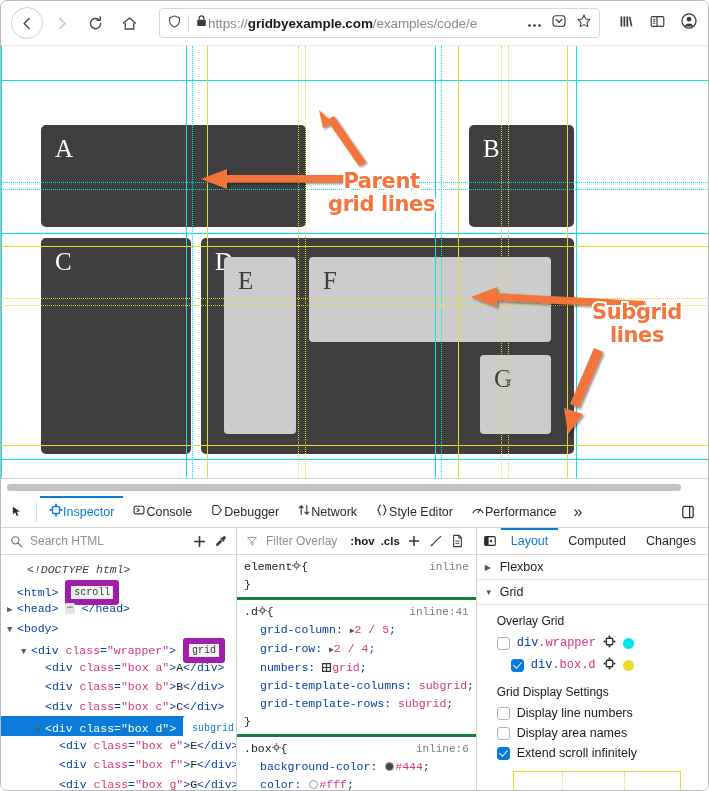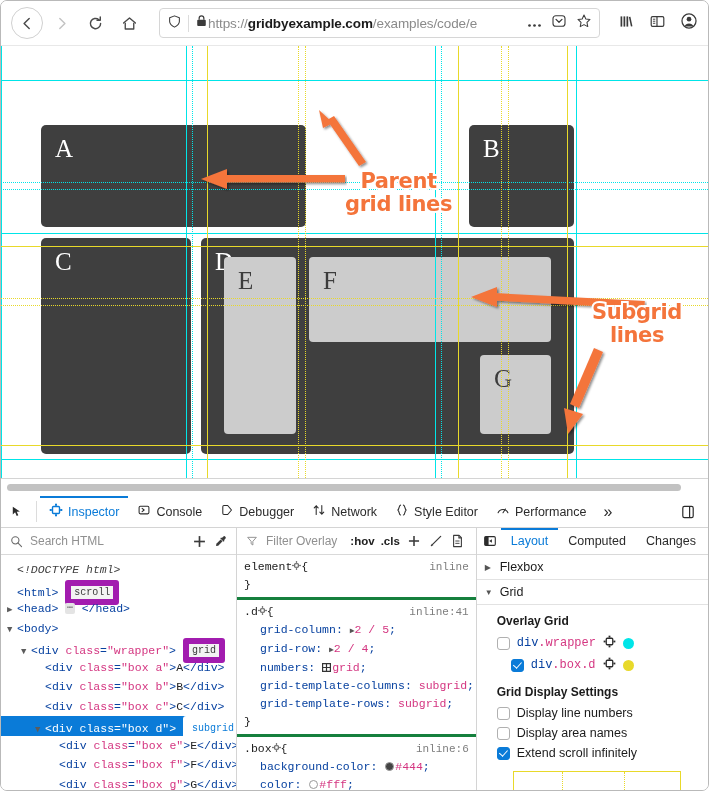--- a/index.html
+++ b/index.html
@@ -127,21 +127,21 @@
     background: #fff;
     display: flex;
     align-items: stretch;
     border-bottom: 1px solid #d4d4d4;
     font-size: 12.5px;
     padding-left: 4px;
   }
   .dt-pickers { display: flex; align-items: center; padding: 0 7px 0 5px; }
   .dt-vsep { width: 1px; background: #dcdcdc; margin: 5px 3px; }
   .dt-tab {
-    display: flex; align-items: center; gap: 5px;
+    display: flex; align-items: center; 
     padding: 0 9px;
     color: #2b2b2b;
     position: relative;
     white-space: nowrap;
   }
   .dt-tab.active { color: #0a7bd8; box-shadow: inset 0 2px 0 0 #0a7bd8; }
   .dt-tab.active .tlabel { color: #0a7bd8; }
   .dt-more { display: flex; align-items: center; padding: 0 8px; font-size: 16px; color: #2b2b2b; }
   .dt-tabs-spacer { flex: 1; }
   .dt-dock { display: flex; align-items: center; padding: 0 12px; color: #2b2b2b; }
@@ -225,21 +225,21 @@
   .ltoolbar {
     height: 27px; display: flex; align-items: center;
     border-bottom: 1px solid #d9d9d9; font-size: 12.5px; padding: 0 2px;
     flex: none;
   }
   .lt-tab { padding: 0 10px; color: #2b2b2b; line-height: 26px; height: 27px; white-space: nowrap; }
   .lt-tab.active { color: #0a7bd8; box-shadow: inset 0 2px 0 0 #0a7bd8; }
   .layout-body { flex: 1; overflow: hidden; font-size: 12.5px; color: #1b1b1b; }
   .acc { display: flex; align-items: center; gap: 6px; padding: 5px 8px; border-bottom: 1px solid #e2e2e2; }
   .acc-tri { font-size: 8px; color: #555; width: 9px; }
-  .sec-title { font-weight: bold; font-size: 12px; padding: 9px 8px 4px 20px; }
+  .sec-title { font-weight: normal; font-size: 12px; padding: 9px 8px 4px 20px; }
   .chkrow { display: flex; align-items: center; gap: 7px; padding: 3px 8px 3px 20px; }
   .chkrow.indent { padding-left: 34px; }
   .chk {
     width: 13px; height: 13px; border: 1.5px solid #b0b0b0; border-radius: 3px;
     background: #fff; flex: none; position: relative;
   }
   .chk.on { background: #0a7bd8; border-color: #0a7bd8; }
   .chk.on::after {
     content: ""; position: absolute; left: 3.6px; top: 0.8px;
     width: 3.5px; height: 7px; border: solid #fff; border-width: 0 1.8px 1.8px 0;
@@ -374,21 +374,21 @@
       <div class="gridline gl-v" style="left: 440px; top: 0px; bottom: 0px; border-left-color: rgb(0, 229, 232); border-left-style: dotted; z-index: 6;"></div>
       <div class="gridline gl-v" style="left: 191px; top: 0px; bottom: 0px; border-left-color: rgb(0, 229, 232); border-left-style: dotted; z-index: 6;"></div>
       <div class="gridline gl-h" style="top: 413px; left: 0px; right: 0px; border-top-color: rgb(0, 229, 232); border-top-style: solid; z-index: 6;"></div>
       <div class="gridline gl-h" style="top: 187px; left: 0px; right: 0px; border-top-color: rgb(0, 229, 232); border-top-style: solid; z-index: 6;"></div>
       <div class="gridline gl-h" style="top: 34px; left: 0px; right: 0px; border-top-color: rgb(0, 229, 232); border-top-style: solid; z-index: 6;"></div>
       <div class="gridline gl-v" style="left: 575px; top: 0px; bottom: 0px; border-left-color: rgb(0, 229, 232); border-left-style: solid; z-index: 6;"></div>
       <div class="gridline gl-v" style="left: 434px; top: 0px; bottom: 0px; border-left-color: rgb(0, 229, 232); border-left-style: solid; z-index: 6;"></div>
       <div class="gridline gl-v" style="left: 185px; top: 0px; bottom: 0px; border-left-color: rgb(0, 229, 232); border-left-style: solid; z-index: 6;"></div>
       <div class="gridline gl-v" style="left: 0px; top: 0px; bottom: 0px; border-left-color: rgb(0, 229, 232); border-left-style: solid; z-index: 6;"></div>
 
-    <div class="anno" id="anno-parent" style="left: 344px; top: 124px; color: rgb(244, 116, 59);">
+    <div class="anno" id="anno-parent" style="left: 327px; top: 124px; color: rgb(244, 116, 59);">
       <div>Parent</div>
       <div>grid lines</div>
     </div>
     <svg class="arrow" style="left:296px; top:58px; width:80px; height:80px;" viewBox="0 0 80 80">
       <defs>
           <filter id="sh1" x="-30%" y="-30%" width="180%" height="180%">
             <feDropShadow dx="1.6" dy="1.6" stdDeviation="1.3" flood-color="#000" flood-opacity="0.45"></feDropShadow>
           </filter>
         </defs>
       <g filter="url(#sh1)" fill="#f4743b">
@@ -524,21 +524,21 @@
             </svg>
         </span>
         <span class="ptool-ico">
           <svg width="14" height="14" viewBox="0 0 18 18">
               <path d="M14.6 3.4 A2 2 0 0 0 11.8 3.4 L10 5.2 L9.2 4.4 L8 5.6 L12.4 10 L13.6 8.8 L12.8 8 L14.6 6.2 A2 2 0 0 0 14.6 3.4 Z" fill="#3b3b3b"></path>
               <path d="M8.6 7 L3 12.6 L2.6 15.4 L5.4 15 L11 9.4 Z" fill="#3b3b3b"></path>
             </svg>
         </span>
       </div>
       <div class="markup-tree" id="markup-tree">
-          <div class="mline" style="padding-left: 6px;"><span class="tw"></span><span class="doctype">&lt;!DOCTYPE html&gt;</span></div>
+          <div class="mline" style="padding-left: 16px;"><span class="tw"></span><span class="doctype">&lt;!DOCTYPE html&gt;</span></div>
           <div class="mline" style="padding-left: 6px;"><span class="tw"></span><span class="punc">&lt;</span><span class="tag">html</span><span class="punc">&gt;</span> <span class="badge">scroll</span></div>
           <div class="mline" style="padding-left: 6px;"><span class="tw">▶</span><span class="punc">&lt;</span><span class="tag">head</span><span class="punc">&gt;</span> <span class="ell">⋯</span> <span class="punc">&lt;/</span><span class="tag">head</span><span class="punc">&gt;</span></div>
           <div class="mline" style="padding-left: 6px;"><span class="tw">▼</span><span class="punc">&lt;</span><span class="tag">body</span><span class="punc">&gt;</span></div>
           <div class="mline" style="padding-left: 20px;"><span class="tw">▼</span><span class="punc">&lt;</span><span class="tag">div</span> <span class="attr">class</span><span class="punc">=</span><span class="val">"wrapper"</span><span class="punc">&gt;</span> <span class="badge">grid</span></div>
           <div class="mline" style="padding-left: 34px;"><span class="tw"></span><span class="punc">&lt;</span><span class="tag">div</span> <span class="attr">class</span><span class="punc">=</span><span class="val">"box a"</span><span class="punc">&gt;</span><span class="txt">A</span><span class="punc">&lt;/</span><span class="tag">div</span><span class="punc">&gt;</span></div>
           <div class="mline" style="padding-left: 34px;"><span class="tw"></span><span class="punc">&lt;</span><span class="tag">div</span> <span class="attr">class</span><span class="punc">=</span><span class="val">"box b"</span><span class="punc">&gt;</span><span class="txt">B</span><span class="punc">&lt;/</span><span class="tag">div</span><span class="punc">&gt;</span></div>
           <div class="mline" style="padding-left: 34px;"><span class="tw"></span><span class="punc">&lt;</span><span class="tag">div</span> <span class="attr">class</span><span class="punc">=</span><span class="val">"box c"</span><span class="punc">&gt;</span><span class="txt">C</span><span class="punc">&lt;/</span><span class="tag">div</span><span class="punc">&gt;</span></div>
           <div class="mline sel" style="padding-left: 34px;"><span class="tw">▼</span><span class="punc">&lt;</span><span class="tag">div</span> <span class="attr">class</span><span class="punc">=</span><span class="val">"box d"</span><span class="punc">&gt;</span> <span class="badge">subgrid</span></div>
           <div class="mline" style="padding-left: 48px;"><span class="tw"></span><span class="punc">&lt;</span><span class="tag">div</span> <span class="attr">class</span><span class="punc">=</span><span class="val">"box e"</span><span class="punc">&gt;</span><span class="txt">E</span><span class="punc">&lt;/</span><span class="tag">div</span><span class="punc">&gt;</span></div>
           <div class="mline" style="padding-left: 48px;"><span class="tw"></span><span class="punc">&lt;</span><span class="tag">div</span> <span class="attr">class</span><span class="punc">=</span><span class="val">"box f"</span><span class="punc">&gt;</span><span class="txt">F</span><span class="punc">&lt;/</span><span class="tag">div</span><span class="punc">&gt;</span></div>

